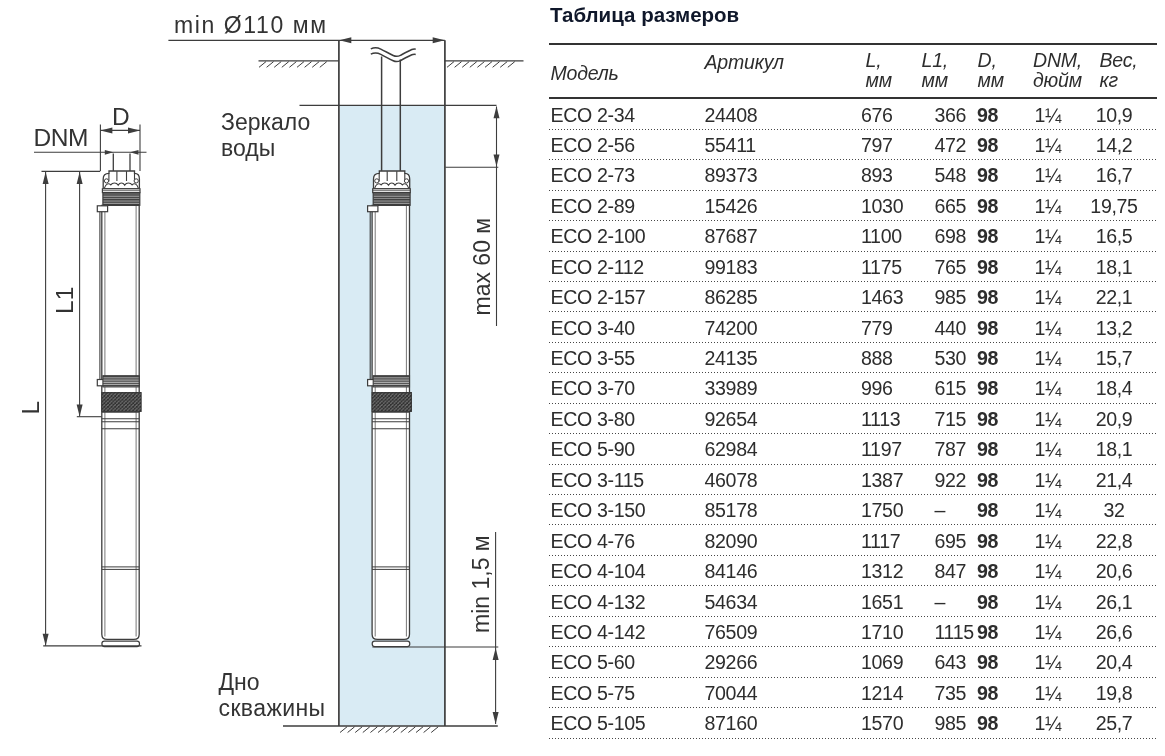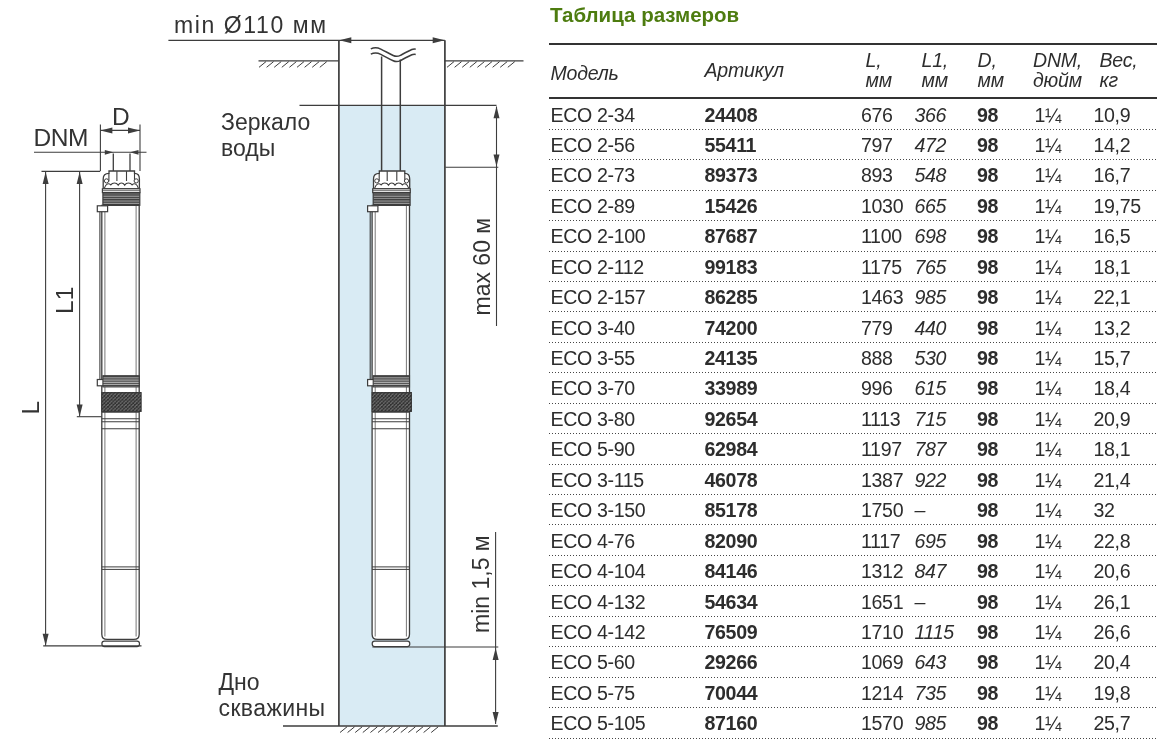--- a/index.html
+++ b/index.html
@@ -1,28 +1,28 @@
 <!DOCTYPE html>
 <html><head>
 <meta charset="utf-8">
 <style>
   html,body { margin:0; padding:0; background:#ffffff; }
   body { width:1165px; height:756px; position:relative; overflow:hidden;
          font-family:"Liberation Sans", sans-serif; }
   .tablewrap { position:absolute; left:548.5px; top:0; width:608px; }
-  .title { position:absolute; left:1.5px; top:3px; font-size:20.5px; font-weight:bold; color:#4d7c0f; letter-spacing:0px;text-align:center; }
+  .title { position:absolute; left:1.5px; top:3px; font-size:20.5px; font-weight:bold; color:#0f172a; letter-spacing:0px;text-align:center; }
   .rule1 { position:absolute; left:0; top:43.2px; width:608px; height:1.8px; background:#333; }
   .rule2 { position:absolute; left:0; top:97.4px; width:608px; height:2.1px; background:#333; }
   .hdr { position:absolute; font-size:19.5px; font-style:italic; color:#2d2d2d; line-height:20.3px; letter-spacing:-0.2px; }
   .rowsarea { position:absolute; left:0; top:99.5px; width:608px; }
   .tr { position:relative; height:30.45px; width:608px;
         background:repeating-linear-gradient(90deg,#474747 0 1px,transparent 1px 3px) left bottom/100% 1.2px no-repeat; }
   .tr div { position:absolute; top:0; height:30.45px; line-height:31.4px; font-size:19.6px; color:#2d2d2d; letter-spacing:-0.35px; white-space:nowrap; }
-  .c1 { left:2px; } .c2 { left:156px;font-weight:bold; } .c3 { left:312.5px; } .c4 { left:366px;font-style:italic; }
-  .c5 { left:428.5px;font-weight:bold; } .c6 { left:486px; } .c7 { left:545px; width:65px; text-align:left; }
+  .c1 { left:2px; } .c2 { left:156px; } .c3 { left:312.5px; } .c4 { left:386px; }
+  .c5 { left:428.5px;font-weight:bold; } .c6 { left:486px; } .c7 { left:533px; width:65px; text-align:center; }
 </style>
 </head>
 <body>
 
 <svg width="540" height="756" viewBox="0 0 540 756" style="position:absolute;left:0;top:0">
 <defs>
 <pattern id="grv" width="4" height="2.4" patternUnits="userSpaceOnUse">
         <rect width="4" height="2.4" fill="#9b9b9b"></rect>
         <rect width="4" height="1.2" fill="#353535"></rect>
       </pattern>
@@ -228,21 +228,21 @@
 <text x="0" y="0" font-size="24.5" fill="#333333" transform="translate(73,314) rotate(-90)">L1</text>
 </svg>
 
 <div class="tablewrap">
 
 <div class="title">Таблица размеров</div>
 
 <div class="rule1"></div>
 
 <div class="hdr" style="left:2px;top:63.3px">Модель</div>
-<div class="hdr" style="left:156px;top:60px">Артикул</div>
+<div class="hdr" style="left:156px;top:52px">Артикул</div>
 <div class="hdr" style="left:317px;top:50px">L,<br>мм</div>
 <div class="hdr" style="left:373px;top:50px">L1,<br>мм</div>
 <div class="hdr" style="left:429px;top:50px">D,<br>мм</div>
 <div class="hdr" style="left:484.5px;top:50px">DNM,<br>дюйм</div>
 <div class="hdr" style="left:551px;top:50px">Вес,<br>кг</div>
 
 <div class="rule2"></div>
 <div class="rowsarea">
 
 <div class="tr">

